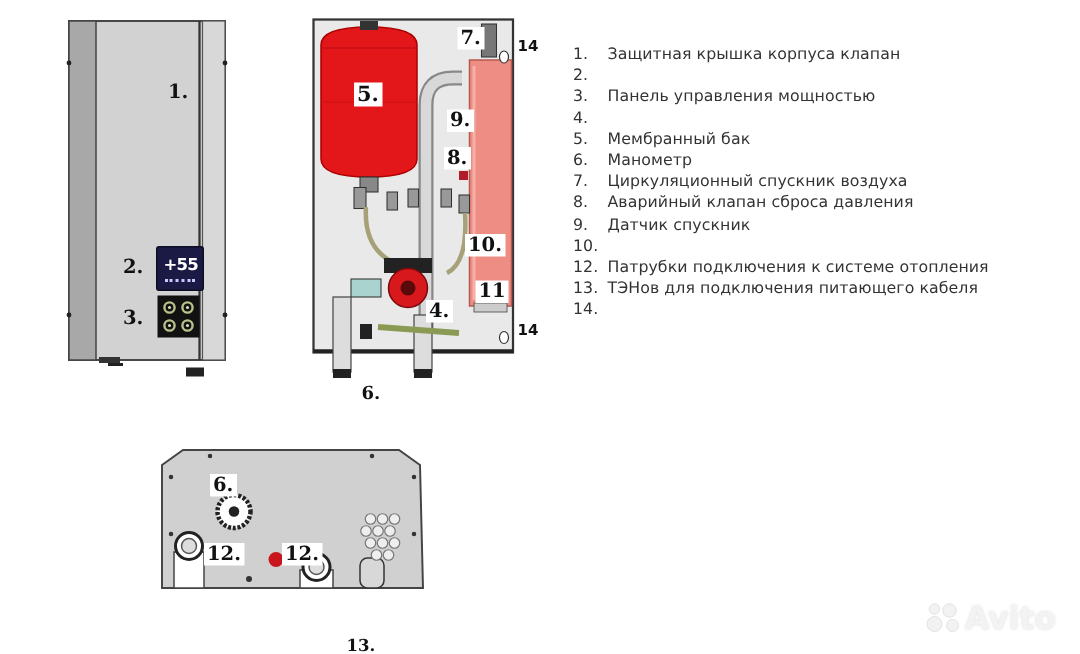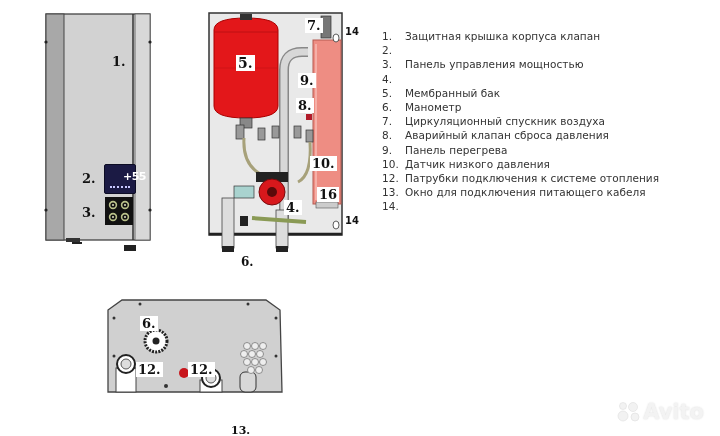--- a/index.html
+++ b/index.html
@@ -27,21 +27,21 @@
     <circle cx="2" cy="198" r="1.6" fill="#222"></circle>
       <circle cx="106" cy="198" r="1.6" fill="#222"></circle>
     <rect x="22" y="226" width="14" height="4" fill="#333"></rect>
     <rect x="28" y="230" width="10" height="2" fill="#222"></rect>
   </svg>
   <span class="callout" style="left:68px;top:43px;">1.</span>
   <span class="callout" style="left:38px;top:160px;">2.</span>
   <span class="callout" style="left:38px;top:194px;">3.</span>
   
   <div class="abs" style="left:60px;top:152px;width:30px;height:28px;background:#1b1a44;border:1px solid #0c0c24;border-radius:2px;">
-    <span style="position:absolute;left:18px;top:5px;font-family:'DejaVu Sans',sans-serif;font-weight:bold;font-size:11px;color:#ffffff;letter-spacing:-0.5px;">+55</span>
+    <span style="position:absolute;left:4px;top:5px;font-family:'DejaVu Sans',sans-serif;font-weight:bold;font-size:11px;color:#ffffff;letter-spacing:-0.5px;">+55</span>
     <div style="position:absolute;left:5px;bottom:3px;width:20px;height:2px;border-top:2px dotted #c8c8ff;"></div>
   </div>
   
   <div class="abs" style="left:61px;top:185px;width:28px;height:28px;background:#111;">
     <svg width="28" height="28" viewBox="0 0 28 28">
       <g fill="none" stroke="#b9c08a" stroke-width="1.6">
         <circle cx="8" cy="8" r="3.4"></circle>
           <circle cx="20" cy="8" r="3.4"></circle>
         <circle cx="8" cy="20" r="3.4"></circle>
           <circle cx="20" cy="20" r="3.4"></circle>
@@ -104,21 +104,21 @@
     <rect x="34" y="206" width="8" height="10" fill="#222"></rect>
 
     <ellipse cx="130" cy="28" rx="3" ry="4" fill="#fff" stroke="#333" stroke-width="0.8"></ellipse>
     <ellipse cx="130" cy="215" rx="3" ry="4" fill="#fff" stroke="#333" stroke-width="0.8"></ellipse>
   </svg>
   <span class="callout box" style="left:30px;top:45px;font-size:14px;">5.</span>
   <span class="callout box" style="left:99px;top:8px;">7.</span>
   <span class="callout box" style="left:92px;top:63px;">9.</span>
   <span class="callout box" style="left:90px;top:88px;">8.</span>
   <span class="callout box" style="left:104px;top:146px;">10.</span>
-  <span class="callout box" style="left:111px;top:177px;">16</span>
+  <span class="callout box" style="left:111px;top:177px;">11</span>
   <span class="callout box" style="left:78px;top:190px;">4.</span>
   <span class="callout" style="left:35px;top:246px;font-size:12px;">6.</span>
   <span class="callout" style="left:139px;top:17px;font-size:10px;font-family:'DejaVu Sans',sans-serif;">14</span>
   <span class="callout" style="left:139px;top:206px;font-size:10px;font-family:'DejaVu Sans',sans-serif;">14</span>
 </div>
 
 <div class="abs" style="left:104px;top:296px;width:190px;height:140px;">
   <svg width="190" height="100" viewBox="0 0 190 100">
     <path d="M4,14 L18,4 L162,4 L176,14 L178,96 L4,96 Z" fill="#d0d0d0" stroke="#444" stroke-width="1.3"></path>
     <g fill="#333">
@@ -193,33 +193,32 @@
   <div class="legend-item">
       <span class="legend-num">7.</span>
       <span>Циркуляционный спускник воздуха</span>
     </div>
   <div class="legend-item">
       <span class="legend-num">8.</span>
       <span>Аварийный клапан сброса давления</span>
     </div>
   <div class="legend-item">
       <span class="legend-num">9.</span>
-      <span>Панель перегрева</span>
+      <span>Датчик спускник</span>
     </div>
   <div class="legend-item">
       <span class="legend-num">10.</span>
-      <span>Датчик низкого давления</span>
     </div>
   <div class="legend-item">
       <span class="legend-num">12.</span>
       <span>Патрубки подключения к системе отопления</span>
     </div>
   <div class="legend-item">
       <span class="legend-num">13.</span>
-      <span>Окно для подключения питающего кабеля</span>
+      <span>ТЭНов для подключения питающего кабеля</span>
     </div>
   <div class="legend-item">
       <span class="legend-num">14.</span>
     </div>
 </div>
 
 <div class="avito">
   <svg width="26" height="22" viewBox="0 0 26 22">
     <g fill="#f2f2f2" stroke="#dcdcdc" stroke-width="0.6">
       <circle cx="6" cy="5" r="3.5"></circle>

